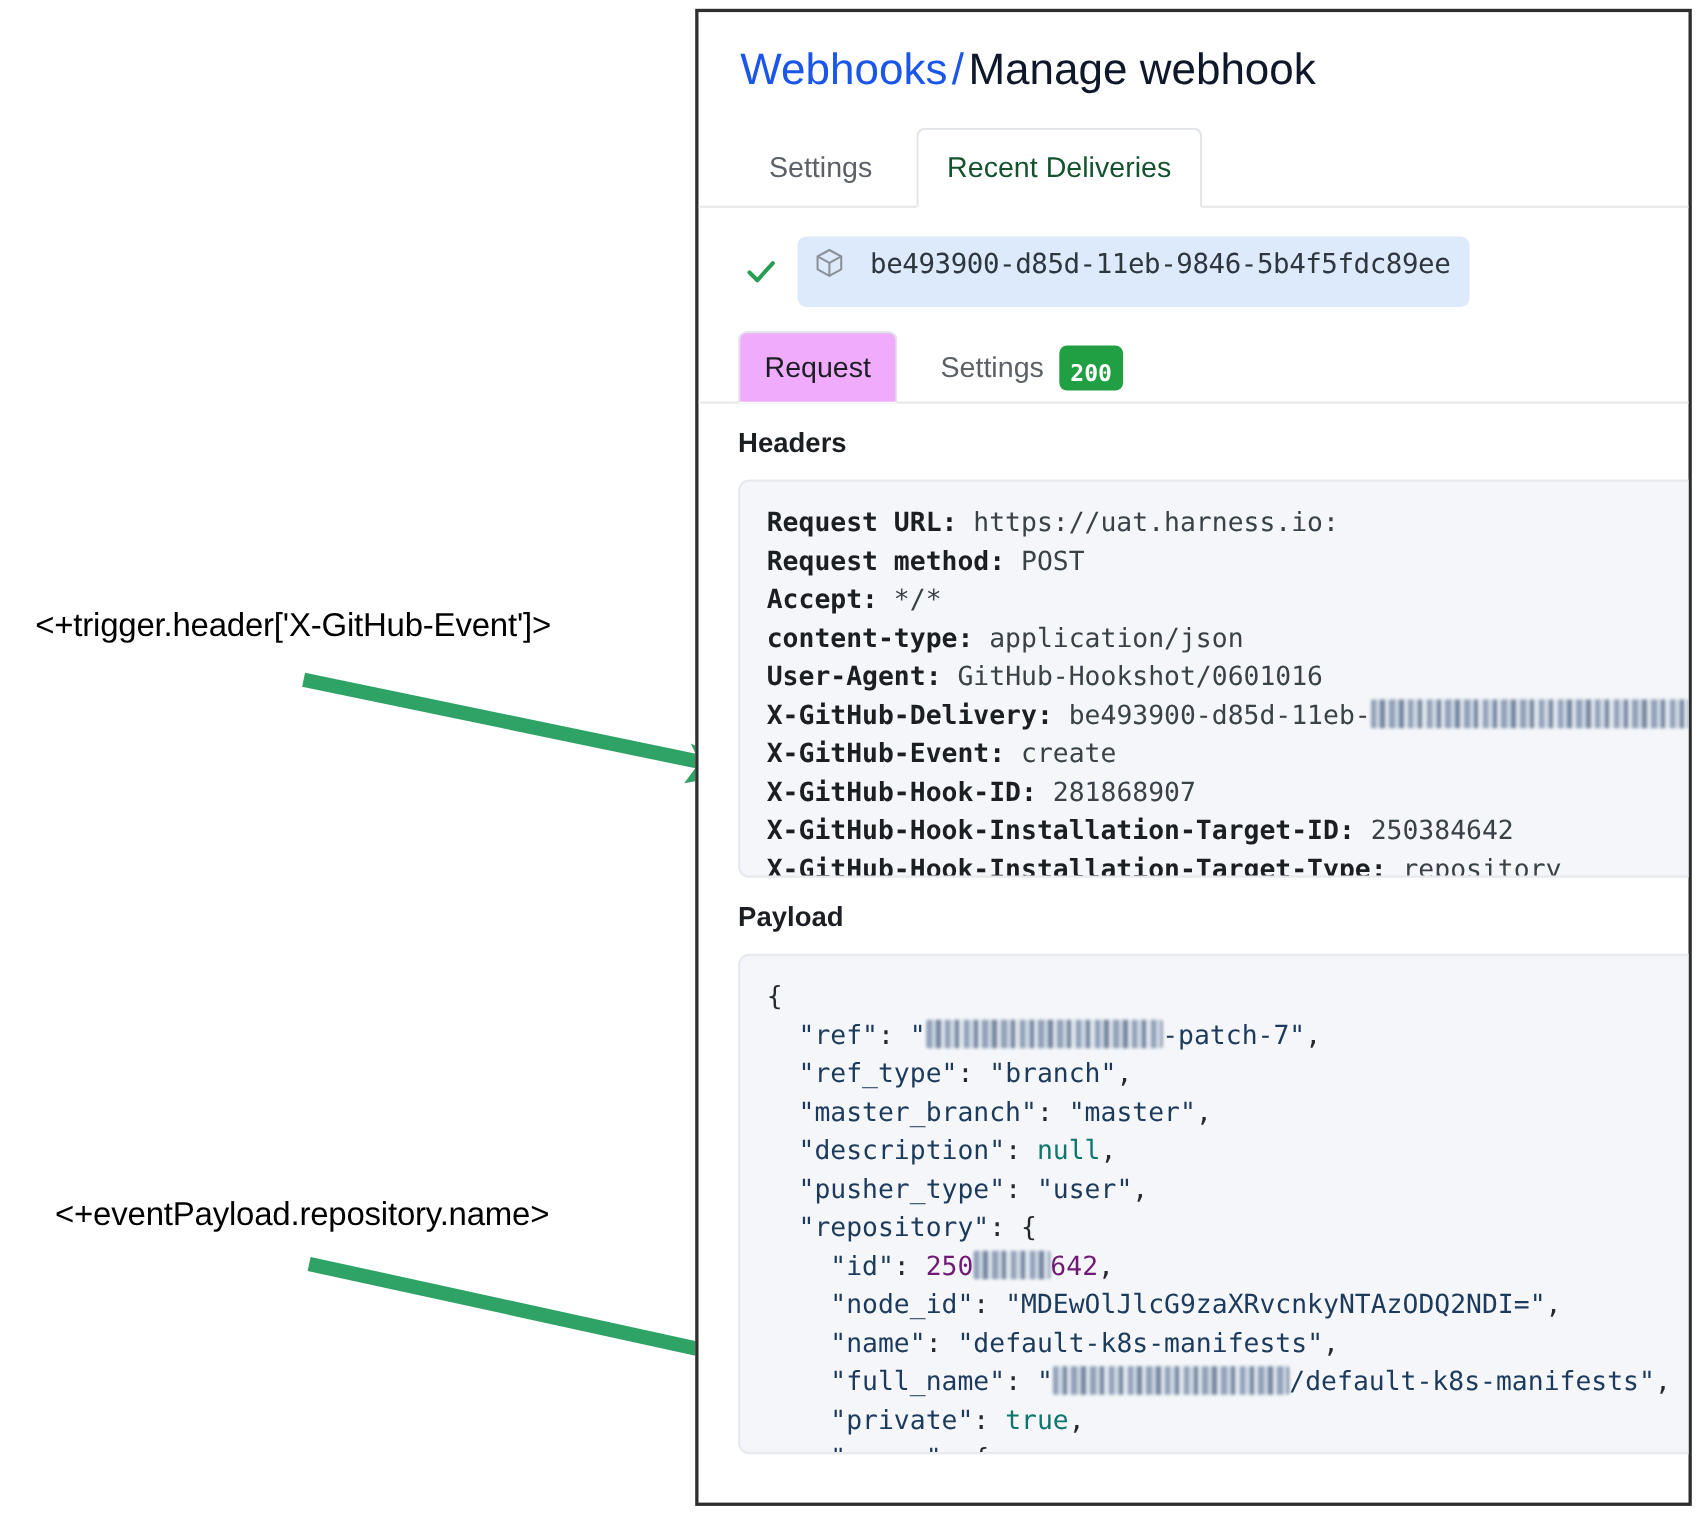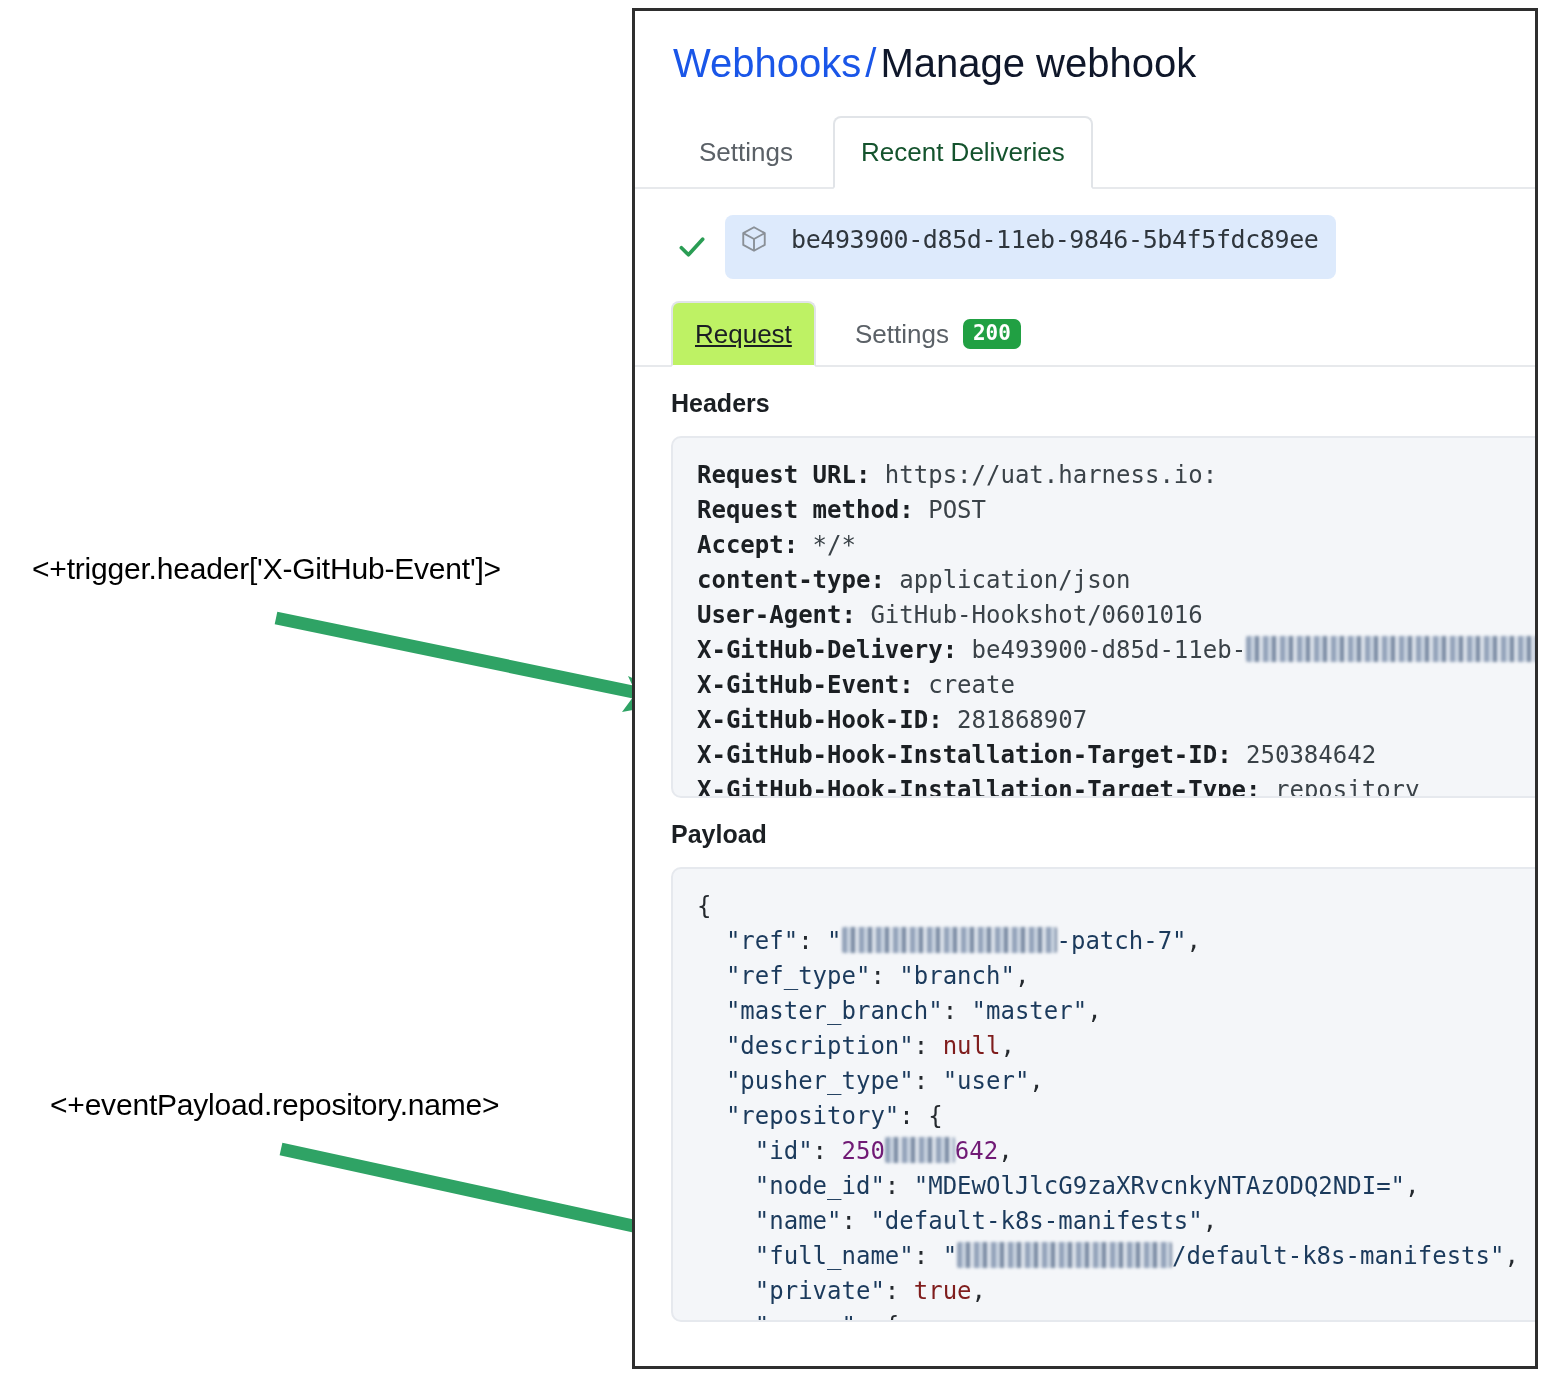--- a/index.html
+++ b/index.html
@@ -155,38 +155,37 @@
     height: 66px;
     box-sizing: border-box;
     display: flex;
     align-items: center;
     font-size: 26px;
     color: #5b6167;
     padding: 0 22px;
     cursor: pointer;
   }
   .tab-inner.active {
-    background: #bef264;
+    background: #f0abfc;
     color: #1b1f23;
     border: 2px solid #e1e4e8;
     border-bottom: 2px solid #ffffff;
     border-radius: 8px 8px 0 0;
-    text-decoration: underline;
   }
   #tab-request { left: 36px; }
   #tab-response { left: 198px; }
   .status-badge {
     display: inline-block;
     background: #21a043;
     color: #ffffff;
     font-family: "DejaVu Sans Mono", monospace;
     font-size: 21px;
     font-weight: bold;
     border-radius: 7px;
-    padding: 4px 10px 5px 10px;
+    padding: 15px 10px 5px 10px;
     margin-left: 14px;
     line-height: 1;
   }
 
   
   .section-title {
     font-size: 25px;
     font-weight: bold;
     color: #1b1f23;
     margin: 22px 0 0 36px;
@@ -230,21 +229,21 @@
         #dfe5ed 13px, #dfe5ed 17px);
     filter: blur(1.6px);
     opacity: 0.92;
   }
 
   
   .j-punct { color: #24292e; }
   .j-key   { color: #1b3a5c; }
   .j-str   { color: #1b3a5c; }
   .j-num   { color: #701a75; }
-  .j-lit   { color: #7f1d1d; }
+  .j-lit   { color: #0f766e; }
 </style>
 </head>
 <body>
 
 <div class="annotation" id="annotation-0">&lt;+trigger.header['X-GitHub-Event']&gt;</div>
 
 <div class="annotation" id="annotation-1">&lt;+eventPayload.repository.name&gt;</div>
 
 <svg class="arrow-svg" id="arrow-0" viewBox="0 0 420 120">
   <path d="M6,18 L368,93" stroke="#2fa365" stroke-width="13" fill="none" stroke-linecap="butt"></path>

